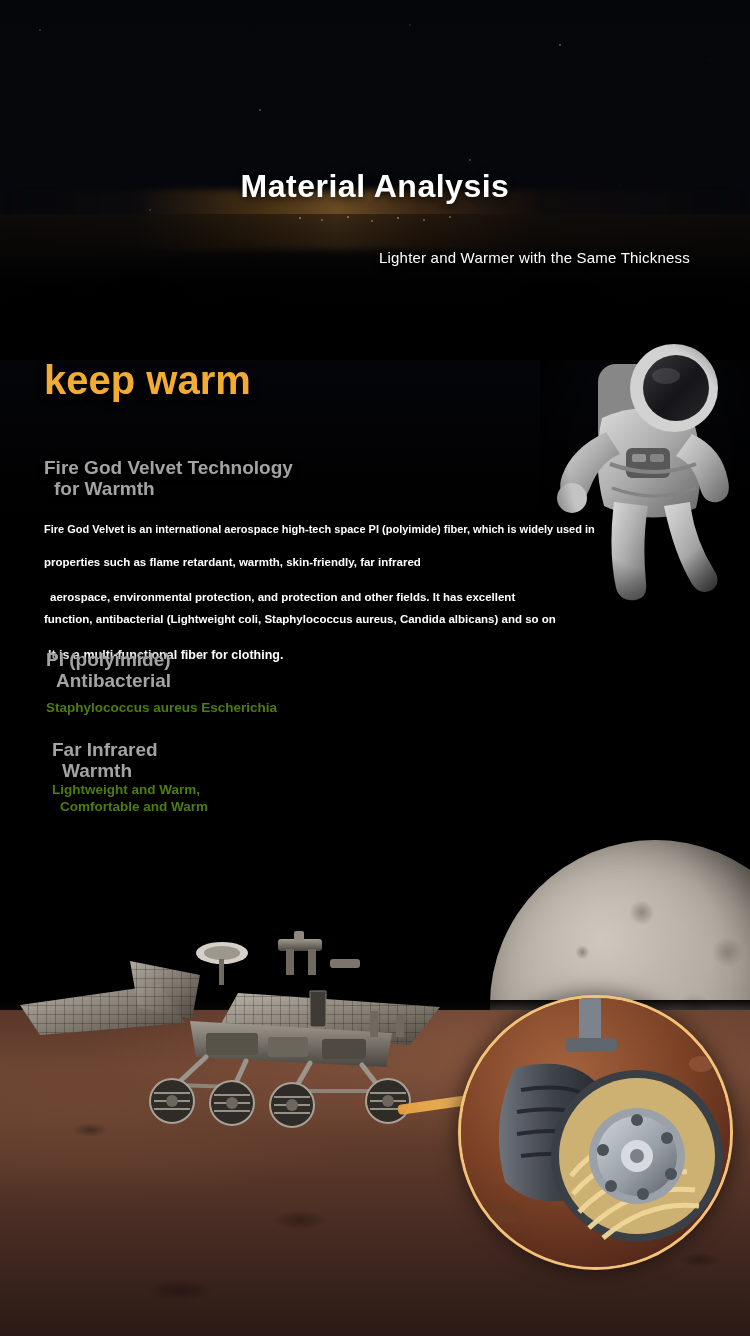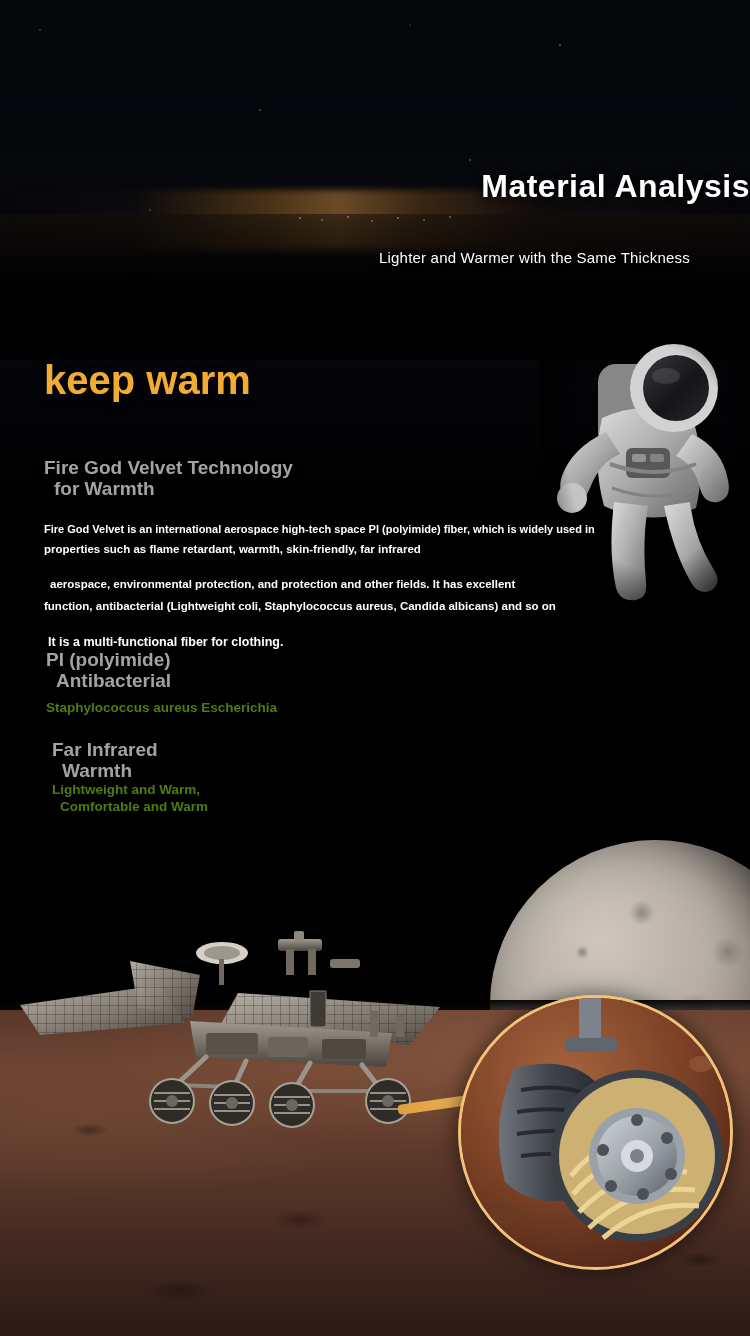--- a/index.html
+++ b/index.html
@@ -141,21 +141,21 @@
   .magnifier {
     position:absolute; left:458px; top:995px; width:275px; height:275px;
     border-radius:50%; overflow:hidden;
     border:3px solid #f3c178;
     box-shadow:0 0 22px rgba(0,0,0,.6);
     background:radial-gradient(circle at 35% 30%, #9b5a39 0%, #7a4026 55%, #56291a 100%);
   }
 
   
   .title {
-    position:absolute; left:0; top:168px; width:750px; text-align:right;
+    position:absolute; left:0; top:168px; width:750px; text-align:center;
     color:#fff; font-size:32px; font-weight:bold; letter-spacing:.5px;
     text-shadow:0 2px 8px rgba(0,0,0,.9);
   }
   .subtitle {
     position:absolute; left:0; top:249px; width:690px; text-align:right;
     color:#fff; font-size:15px; font-weight:normal; letter-spacing:.2px;
     text-shadow:0 2px 6px rgba(0,0,0,.9);
   }
   .keepwarm {
     position:absolute; left:44px; top:358px;
@@ -175,21 +175,21 @@
   }
   .body-small { font-weight:600; font-size:11px; }
   .sub-line {
     color:#4d7c0f; font-size:13.5px; font-weight:bold; line-height:1.25;
     text-shadow:0 1px 4px rgba(0,0,0,.95);
   }
   .sub-line .l2 { display:block; padding-left:8px; }
 
   #s1 { left:44px; top:458px; width:640px; }
   #s1 .sec-h { margin-bottom:22px; }
-  #s1 .p1 { margin-bottom:5px; }
+  #s1 .p1 { margin-bottom:18px; }
   #s1 .p2 { margin-bottom:6px; padding-left:6px; }
   #s1 .p3 { margin-bottom:20px; }
   #s1 .p4 { font-size:12.5px; padding-left:4px; }
 
   #s2 { left:46px; top:650px; width:520px; }
   #s2 .sec-h { margin-bottom:8px; }
 
   #s3 { left:52px; top:740px; width:520px; }
   #s3 .sec-h { margin-bottom:0; }
 </style>

